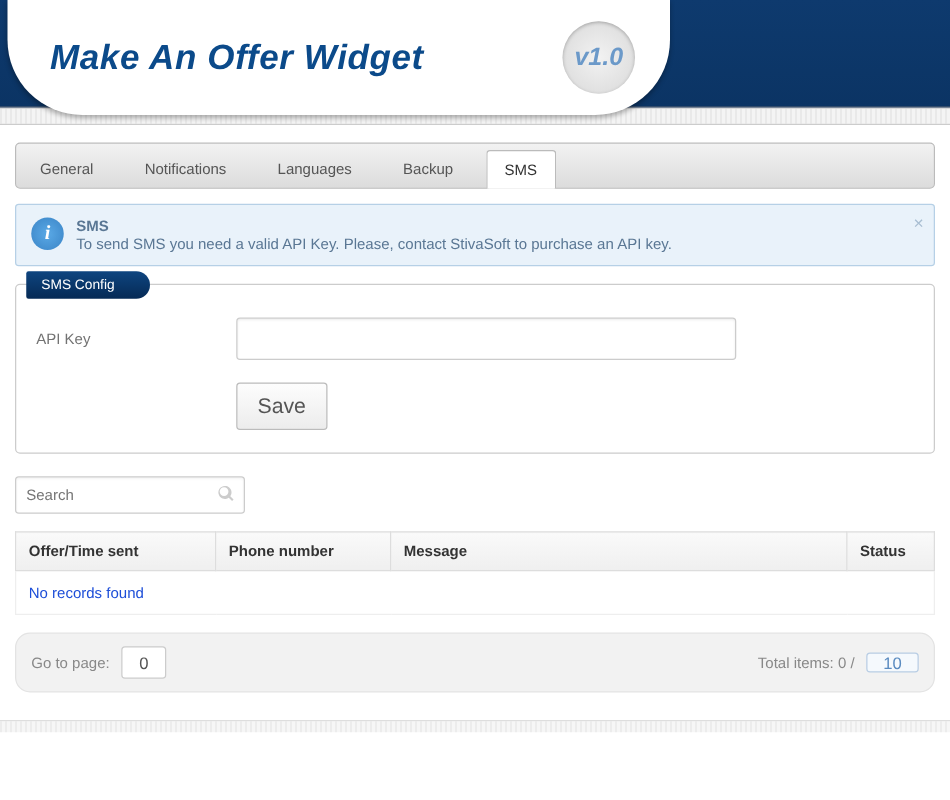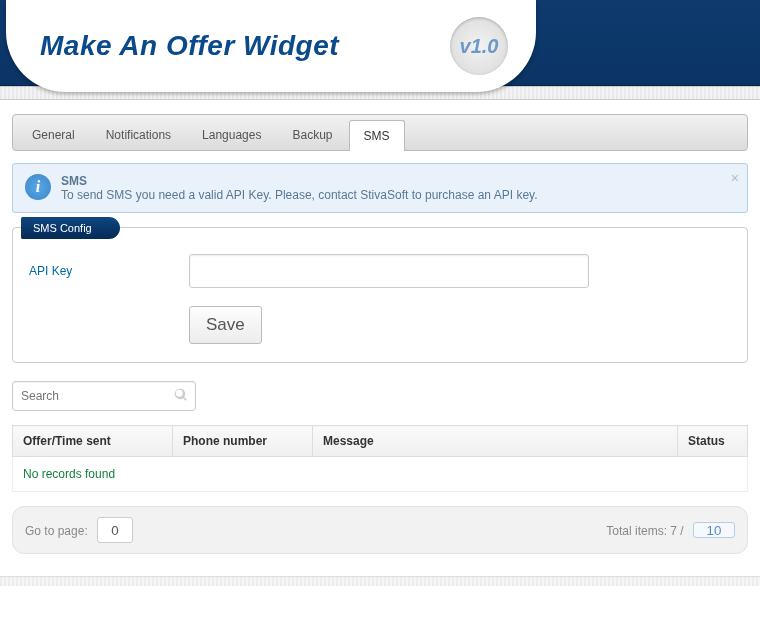--- a/index.html
+++ b/index.html
@@ -3,41 +3,41 @@
 <meta charset="utf-8">
 <style>
   * { box-sizing: border-box; margin: 0; padding: 0; }
   body { font-family: Arial, Helvetica, sans-serif; font-size: 12px; background: #fff; color: #333; }
   .header-bar { background: linear-gradient(#0e3a6e, #0b3464); height: 86px; position: relative; border-bottom: 1px solid #062348; }
   .header-pill { position: absolute; top: 0; left: 6px; width: 530px; height: 92px; background: #fff; border-radius: 0 0 60px 60px; box-shadow: 0 2px 4px rgba(0,0,0,0.3); display: flex; align-items: center; padding: 0 28px 0 34px; justify-content: space-between; }
   .header-title { color: #0b4a8a; font-size: 28px; font-weight: bold; font-style: italic; letter-spacing: 0.5px; }
   .version-badge { width: 58px; height: 58px; border-radius: 50%; background: radial-gradient(#f2f2f2, #d8d8d8); display: flex; align-items: center; justify-content: center; color: #6b99c9; font-size: 20px; font-weight: bold; font-style: italic; box-shadow: inset 0 1px 3px rgba(0,0,0,0.25); }
   .stripe { height: 14px; background: repeating-linear-gradient(90deg, #e9e9e9 0 2px, #f4f4f4 2px 4px); border-top: 1px solid #ccc; border-bottom: 1px solid #ccc; }
   .container { padding: 14px 12px; }
-  .tabs-bar { background: linear-gradient(#f2f2f2, #dcdcdc); border: 1px solid #bbb; border-radius: 4px; padding: 4px 4px 0 4px; display: flex; gap: 1px; }
+  .tabs-bar { background: linear-gradient(#f2f2f2, #dcdcdc); border: 1px solid #bbb; border-radius: 4px; padding: 4px 4px 0 4px; display: flex; gap: 11px; }
   .tabs-bar .tab { padding: 8px 14px; color: #555; cursor: pointer; border: 1px solid transparent; border-bottom: none; border-radius: 3px 3px 0 0; font-size: 12px; }
   .tabs-bar .tab.active { background: #fff; border-color: #bbb; color: #333; position: relative; top: 1px; }
   .info-box { margin-top: 12px; border: 1px solid #b6d0e6; background: #e9f2fa; border-radius: 3px; padding: 10px 28px 10px 48px; position: relative; color: #5a7794; font-size: 12px; }
   .info-box .info-icon { position: absolute; left: 12px; top: 10px; width: 26px; height: 26px; border-radius: 50%; background: radial-gradient(#5aa9e6, #3a84c6); color: #fff; display: flex; align-items: center; justify-content: center; font-family: Georgia, serif; font-style: italic; font-weight: bold; font-size: 16px; }
   .info-box .info-title { font-weight: bold; }
   .info-box .close-x { position: absolute; right: 8px; top: 6px; color: #a9bed2; font-size: 14px; cursor: pointer; }
   .fieldset { margin-top: 14px; border: 1px solid #ccc; border-radius: 4px; padding: 26px 16px 18px 16px; position: relative; }
   .fieldset .legend { position: absolute; top: -11px; left: 8px; background: linear-gradient(#0e4580, #062a55); color: #fff; font-size: 11px; padding: 5px 28px 5px 12px; border-radius: 3px 18px 18px 3px; }
   .form-row { display: flex; align-items: center; gap: 20px; margin-bottom: 18px; }
-  .form-row label { width: 140px; color: #0369a1; font-size: 12px; }
+  .form-row label { width: 140px; color: #737373; font-size: 12px; }
   .form-row input[type=text] { width: 400px; height: 34px; border: 1px solid #ccc; border-radius: 3px; padding: 0 8px; font-size: 13px; box-shadow: inset 0 1px 2px rgba(0,0,0,0.08); }
   .btn { display: inline-block; padding: 8px 16px; border: 1px solid #bbb; background: linear-gradient(#fdfdfd, #ececec); border-radius: 3px; color: #555; cursor: pointer; font-size: 17px; }
   .btn-row { margin-left: 160px; }
   .search-wrap { margin-top: 18px; position: relative; width: 184px; }
   .search-wrap input { width: 100%; height: 30px; border: 1px solid #ccc; border-radius: 3px; padding: 0 28px 0 8px; font-size: 12px; color: #888; box-shadow: inset 0 1px 2px rgba(0,0,0,0.06); }
   .search-wrap .sicon { position: absolute; right: 8px; top: 7px; color: #ccc; }
   .search-wrap .sicon svg { width: 14px; height: 14px; fill: #ccc; }
   table.grid { width: 100%; border-collapse: collapse; margin-top: 14px; }
   table.grid th { text-align: left; background: linear-gradient(#fafafa,#efefef); border: 1px solid #ddd; padding: 8px 10px; font-size: 12px; color: #333; font-weight: bold; }
-  table.grid td { border: 1px solid #eee; padding: 10px; font-size: 12px; color: #15803d; }
+  table.grid td { border: 1px solid #eee; padding: 10px; font-size: 12px; color: #1d4ed8; }
   .pager { margin-top: 14px; background: #f2f2f2; border: 1px solid #e3e3e3; border-radius: 12px; padding: 10px 12px; display: flex; align-items: center; justify-content: space-between; color: #888; font-size: 12px; }
   .pager .page-input { width: 36px; height: 26px; border: 1px solid #ccc; border-radius: 3px; text-align: center; margin-left: 6px; color: #555; }
   .pager .perpage { width: 42px; height: 16px; border: 1px solid #b8cde4; border-radius: 3px; text-align: center; color: #5a8bc0; background: #f5f9fd; margin-left: 6px; }
   .footer-stripe { height: 10px; background: repeating-linear-gradient(90deg, #ececec 0 2px, #f6f6f6 2px 4px); border-top: 1px solid #ddd; margin-top: 8px; }
 </style>
 </head>
 <body>
 
 <div class="header-bar">
   <div class="header-pill">
@@ -99,20 +99,20 @@
       </tr>
     </tbody>
   </table>
 
   <div class="pager">
     <div>
       <span>Go to page:</span>
       <input class="page-input" value="0" style="">
     </div>
     <div>
-      <span>Total items: 7 /</span>
+      <span>Total items: 0 /</span>
       <input class="perpage" value="10" style="">
     </div>
   </div>
 
 </div>
 
 <div class="footer-stripe"></div>
 
 </body></html>

